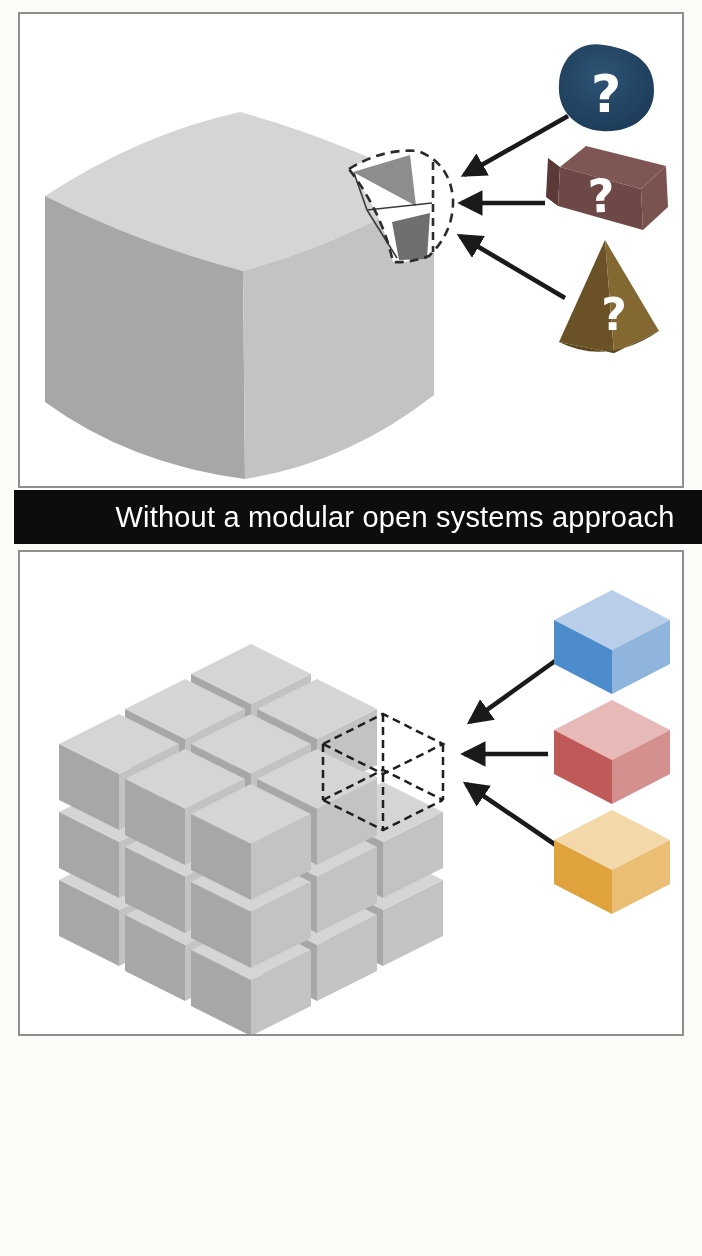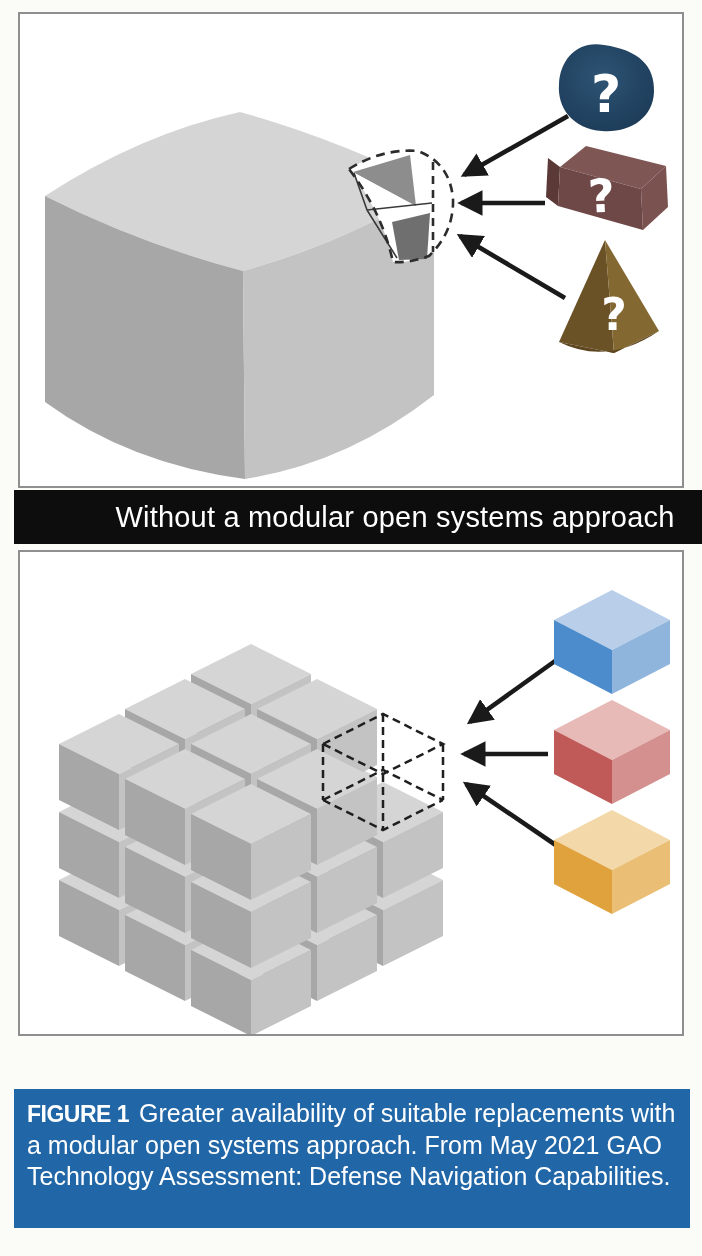--- a/index.html
+++ b/index.html
@@ -280,17 +280,14 @@
           <g>
             <path d="M552,838 L610,808 L668,838 L610,868 Z" fill="#f3d9aa"></path>
             <path d="M552,838 L610,868 L610,912 L552,882 Z" fill="#e0a23c"></path>
             <path d="M610,868 L668,838 L668,882 L610,912 Z" fill="#eabf75"></path>
           </g>
         </g>
     </svg>
   </div>
 
 
-  <div class="caption-box">
-    <span class="fig-label">FIGURE 1</span><span>Greater availability of suitable replacements with a modular open systems approach. From May 2021 GAO Technology Assessment: Defense Navigation Capabilities.</span>
-  </div>
 
 </div>
 
 </body></html>

